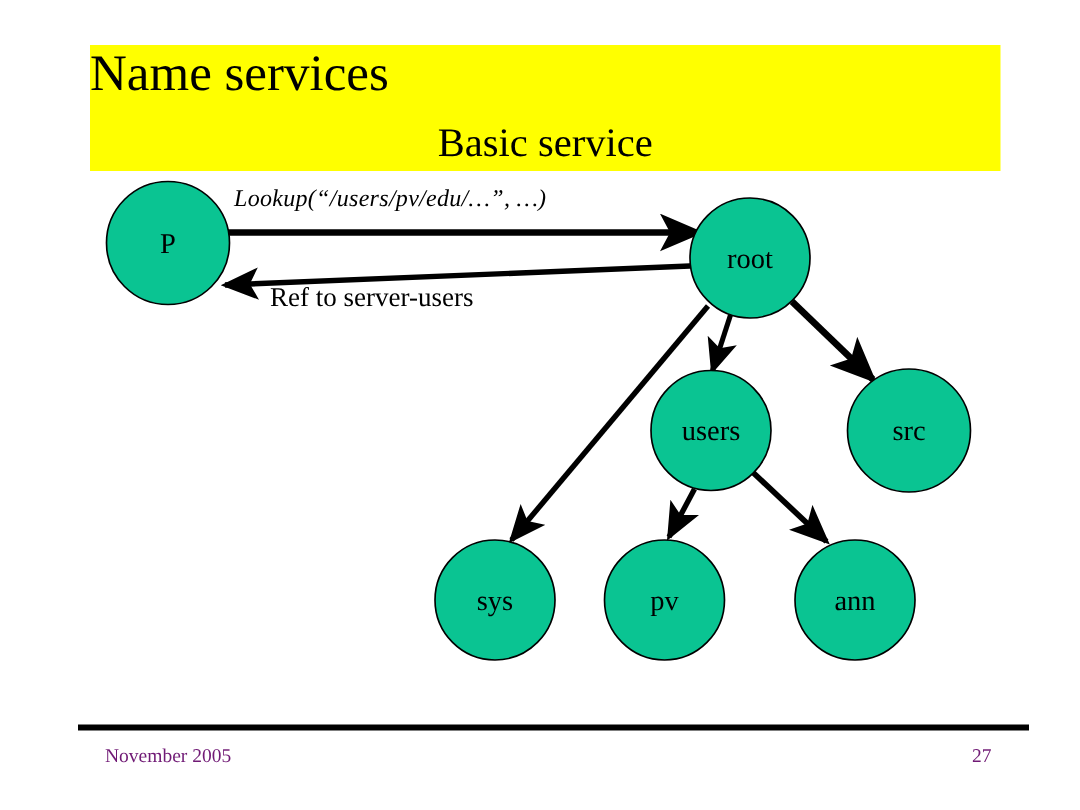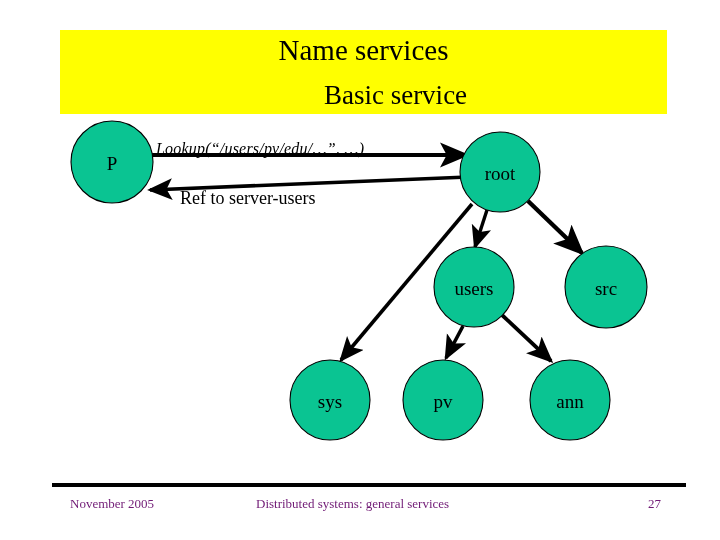--- a/index.html
+++ b/index.html
@@ -24,37 +24,36 @@
     top: 30px;
     width: 607px;
     height: 84px;
     background: #ffff00;
   }
   #title-main {
     position: absolute;
     left: 0;
     top: 1px;
     width: 607px;
-    text-align: center;
-    font-size: 29px;
+    text-align: left;
+    font-size: 34px;
     line-height: 38px;
     color: #000000;
     white-space: nowrap;
   }
   #title-sub {
     position: absolute;
     left: 0;
     top: 49px;
     width: 607px;
     text-align: center;
     font-size: 27px;
     line-height: 32px;
     color: #000000;
     white-space: nowrap;
-    padding-left: 32px;
   }
 
   
   #diagram {
     position: absolute;
     left: 0;
     top: 0;
     width: 720px;
     height: 540px;
   }
@@ -77,21 +76,20 @@
     color: #000000;
     white-space: nowrap;
   }
   #lookup-label {
     left: 156px;
     top: 124px;
     font-size: 16px;
     font-style: italic;
     font-family: "Liberation Serif", "DejaVu Serif", serif;
     letter-spacing: 0.2px;
-    margin-top: 16px;
   }
   #ref-label {
     left: 180px;
     top: 188px;
     font-size: 18px;
     font-family: "Liberation Serif", "DejaVu Serif", serif;
     text-align: right;
   }
 
   
@@ -185,16 +183,15 @@
       </g>
     </g>
   </svg>
 
   <div class="annot" id="lookup-label">Lookup(“/users/pv/edu/…”, …)</div>
 
   <div class="annot" id="ref-label">Ref to server-users</div>
 
   <div id="footer-rule"></div>
   <div class="footer-text" id="footer-date">November 2005</div>
-  <div class="footer-text" id="footer-title">Distributed systems: general services</div>
   <div class="footer-text" id="footer-page">27</div>
 
 </div>
 
 </body></html>

